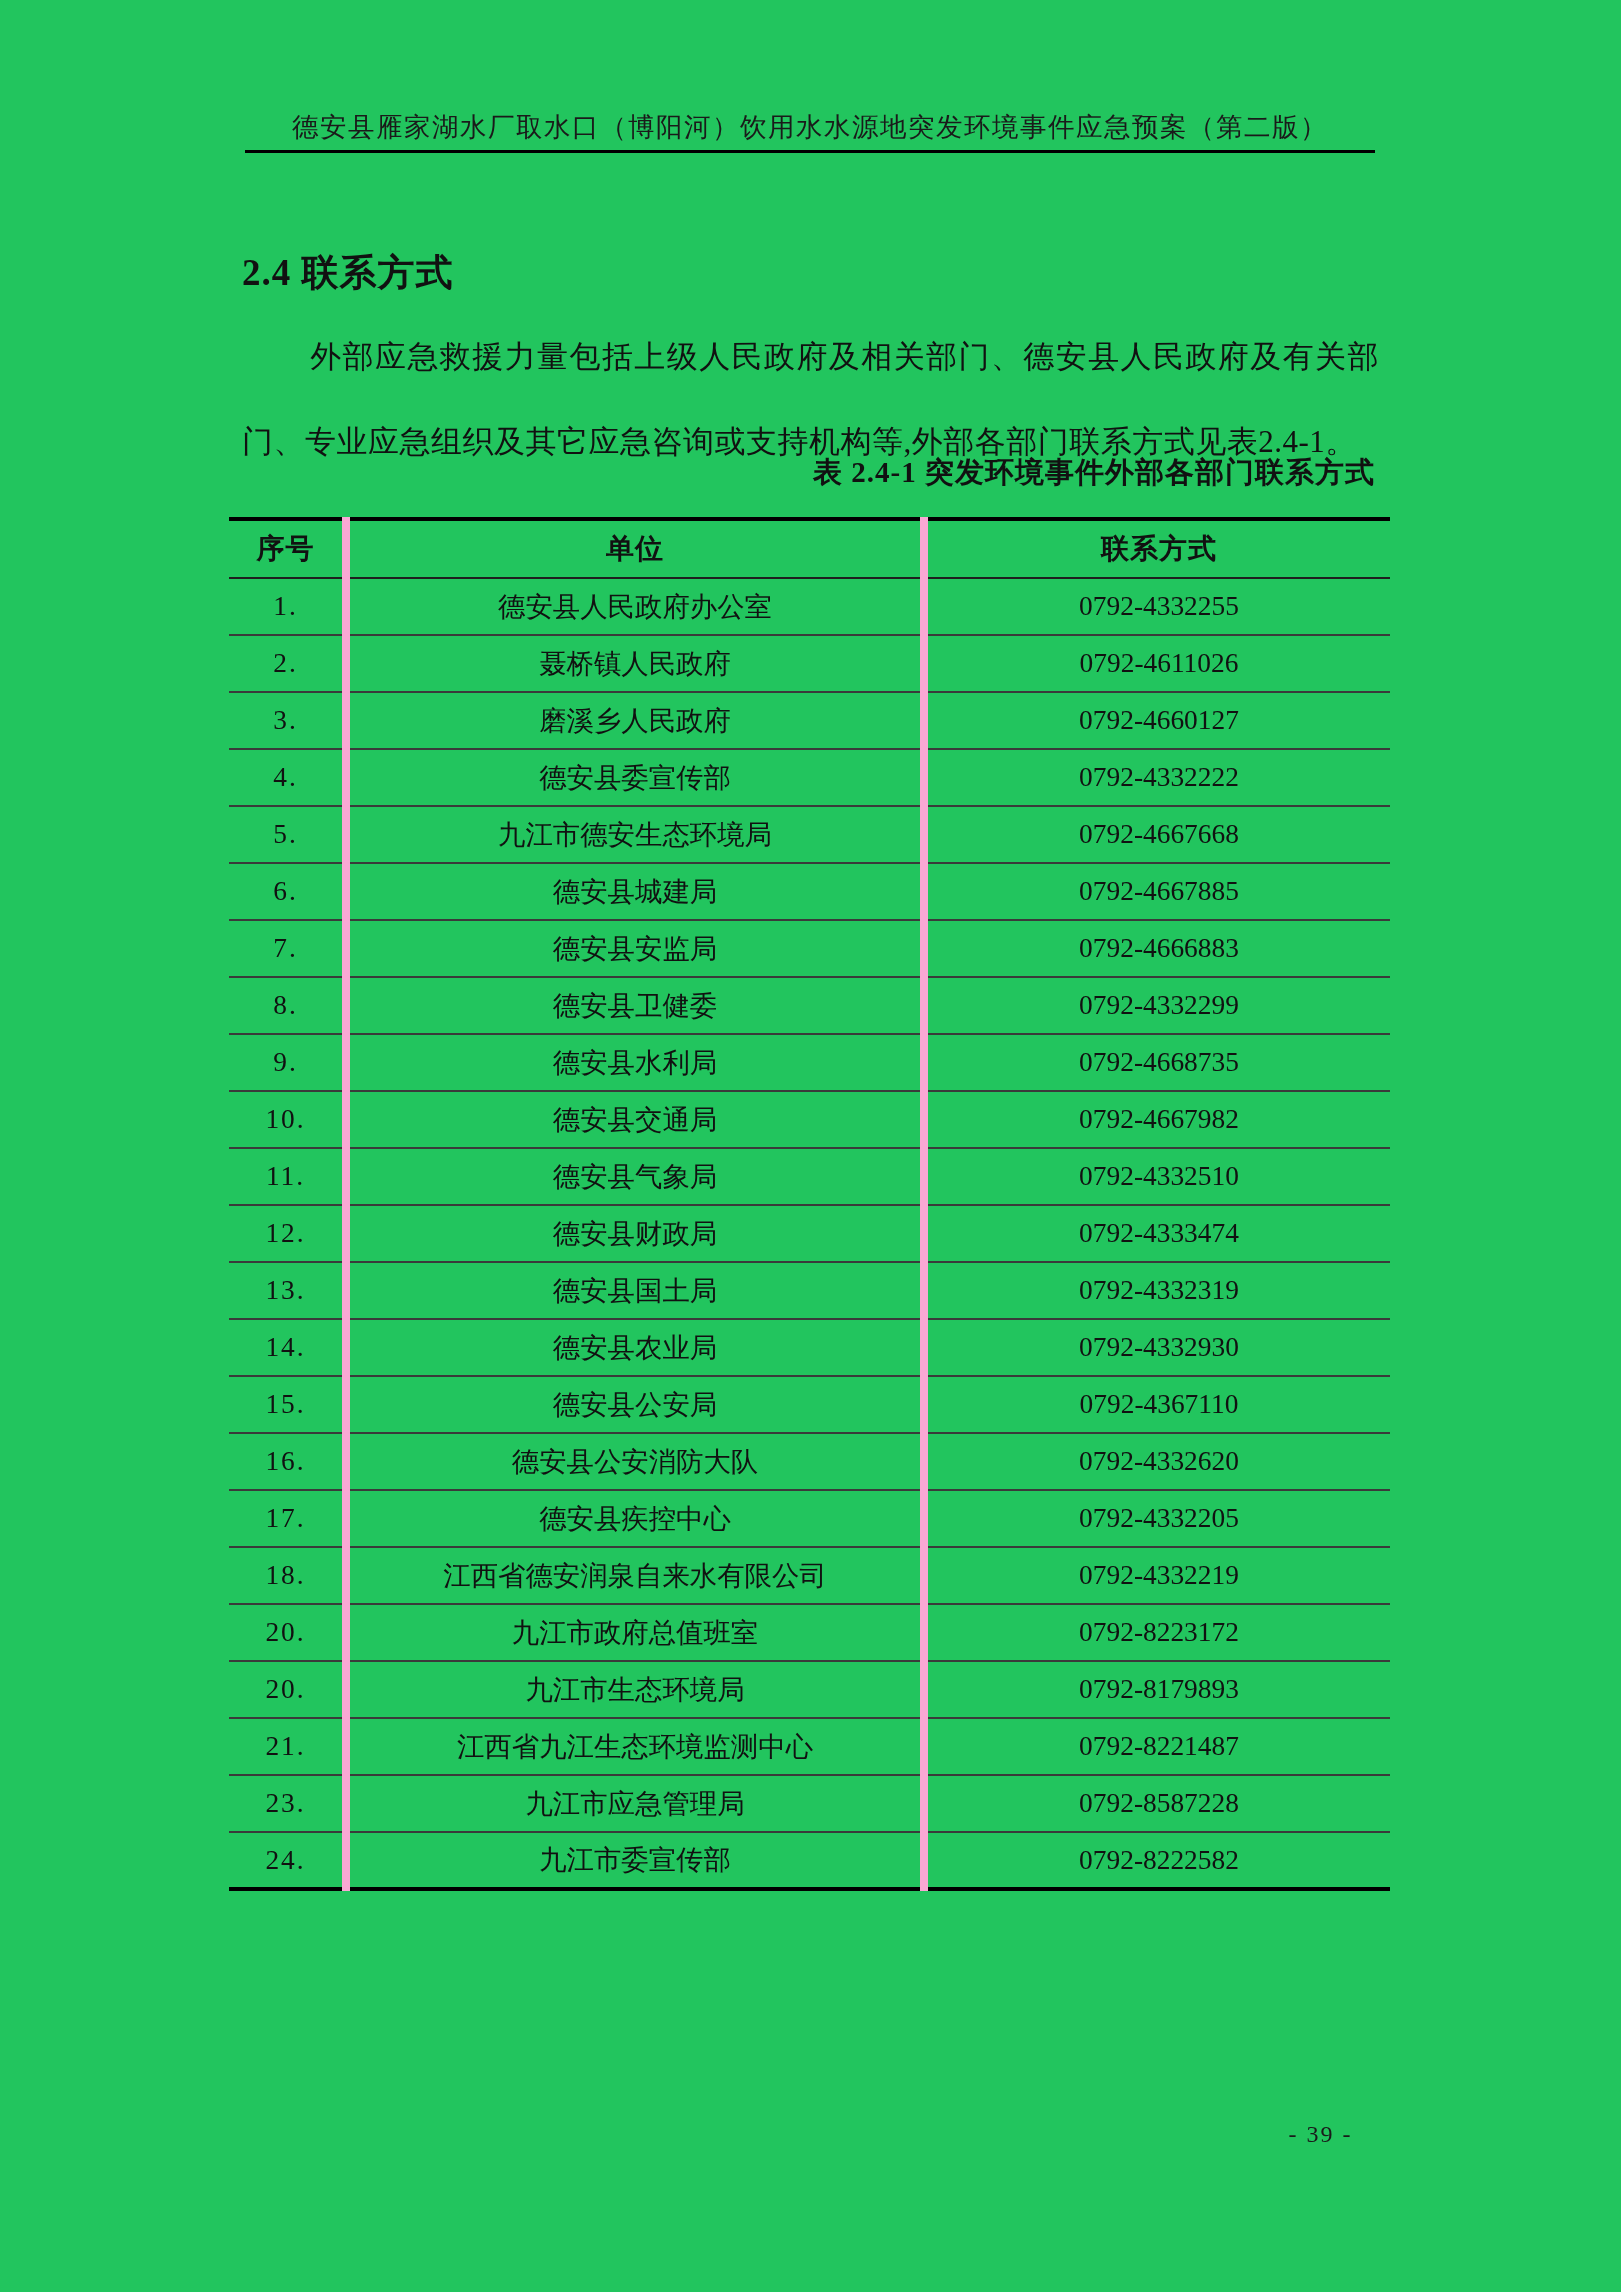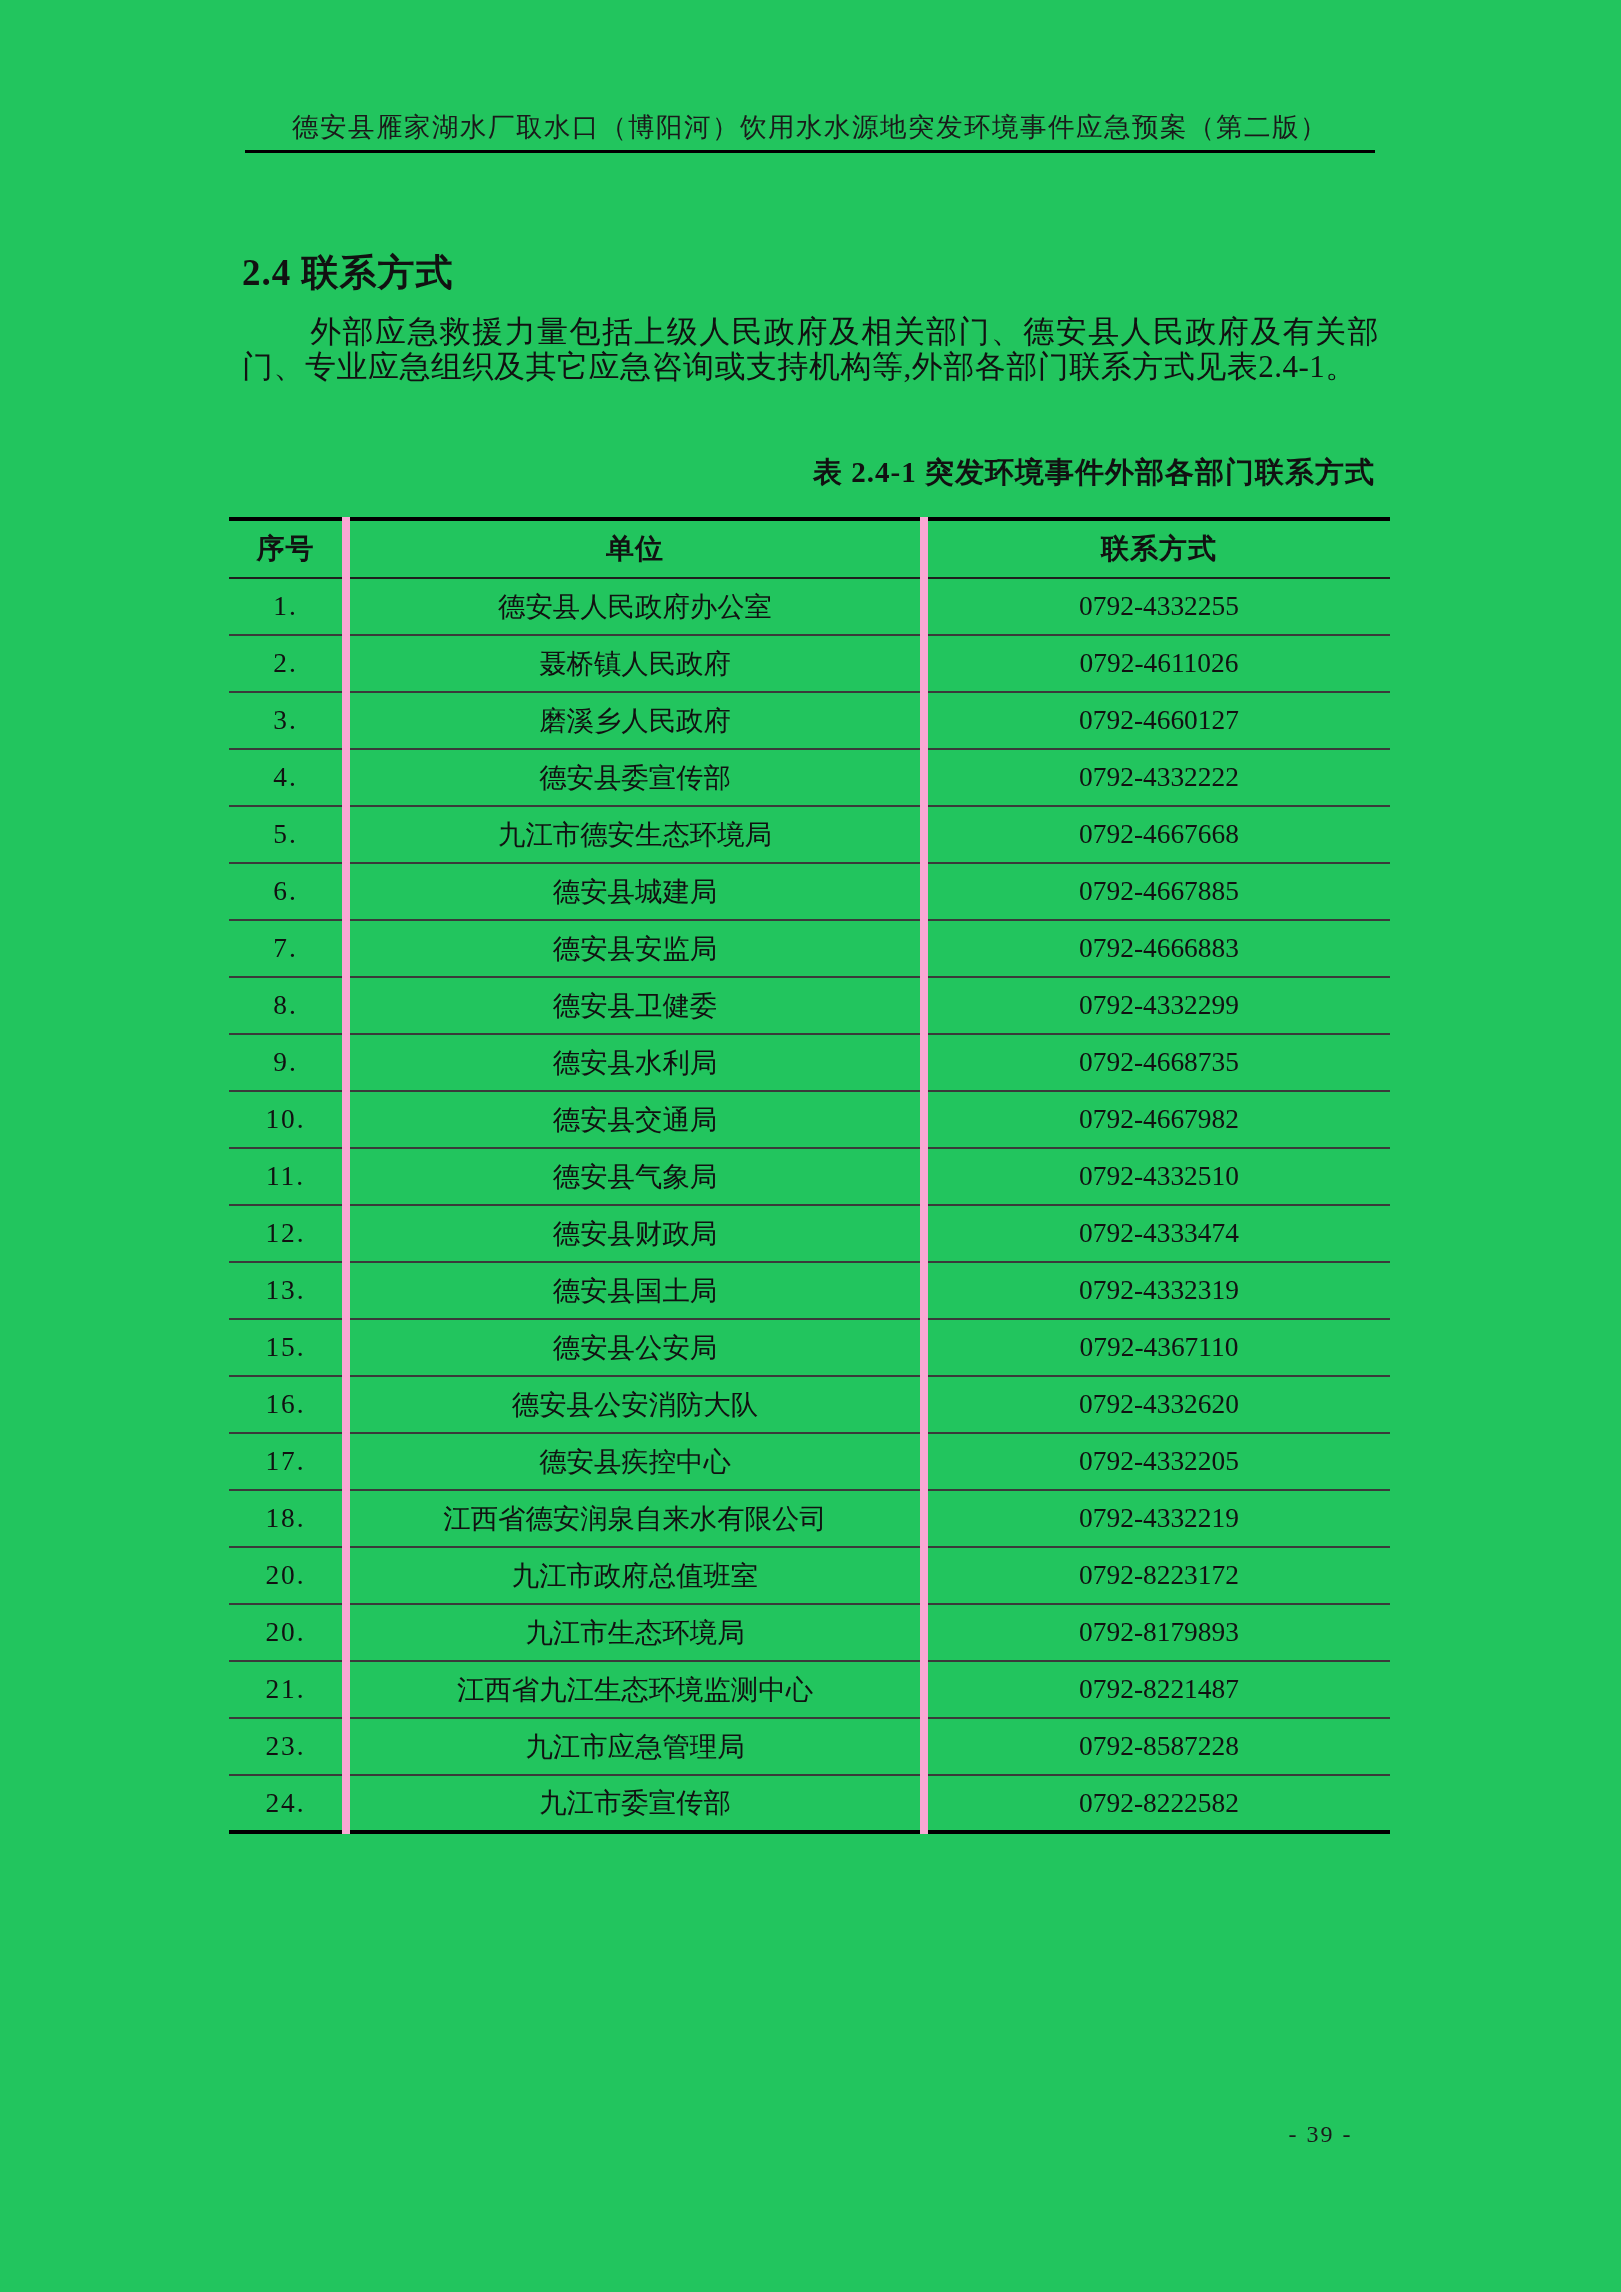--- a/index.html
+++ b/index.html
@@ -32,21 +32,21 @@
     position: absolute;
     left: 242px; top: 248px;
     font-size: 37px;
     font-weight: bold;
     letter-spacing: 1px;
   }
   .paragraph {
     position: absolute;
     left: 242px; top: 314px; width: 1137px;
     font-size: 31px;
-    line-height: 35px;
+    line-height: 85px;
     text-align: justify;
     text-indent: 2.2em;
     letter-spacing: 0.5px;
   }
   .table-caption {
     position: absolute;
     left: 245px; top: 453px; width: 1130px;
     text-align: right;
     font-size: 29px;
     font-weight: bold;
@@ -176,20 +176,25 @@
           <td class="col-sep idx">12.</td>
           <td class="col-sep">德安县财政局</td>
           <td>0792-4333474</td>
         </tr>
         <tr>
           <td class="col-sep idx">13.</td>
           <td class="col-sep">德安县国土局</td>
           <td>0792-4332319</td>
         </tr>
         <tr>
+          <td class="col-sep idx">14.</td>
+          <td class="col-sep">德安县农业局</td>
+          <td>0792-4332930</td>
+        </tr>
+        <tr>
           <td class="col-sep idx">15.</td>
           <td class="col-sep">德安县公安局</td>
           <td>0792-4367110</td>
         </tr>
         <tr>
           <td class="col-sep idx">16.</td>
           <td class="col-sep">德安县公安消防大队</td>
           <td>0792-4332620</td>
         </tr>
         <tr>

